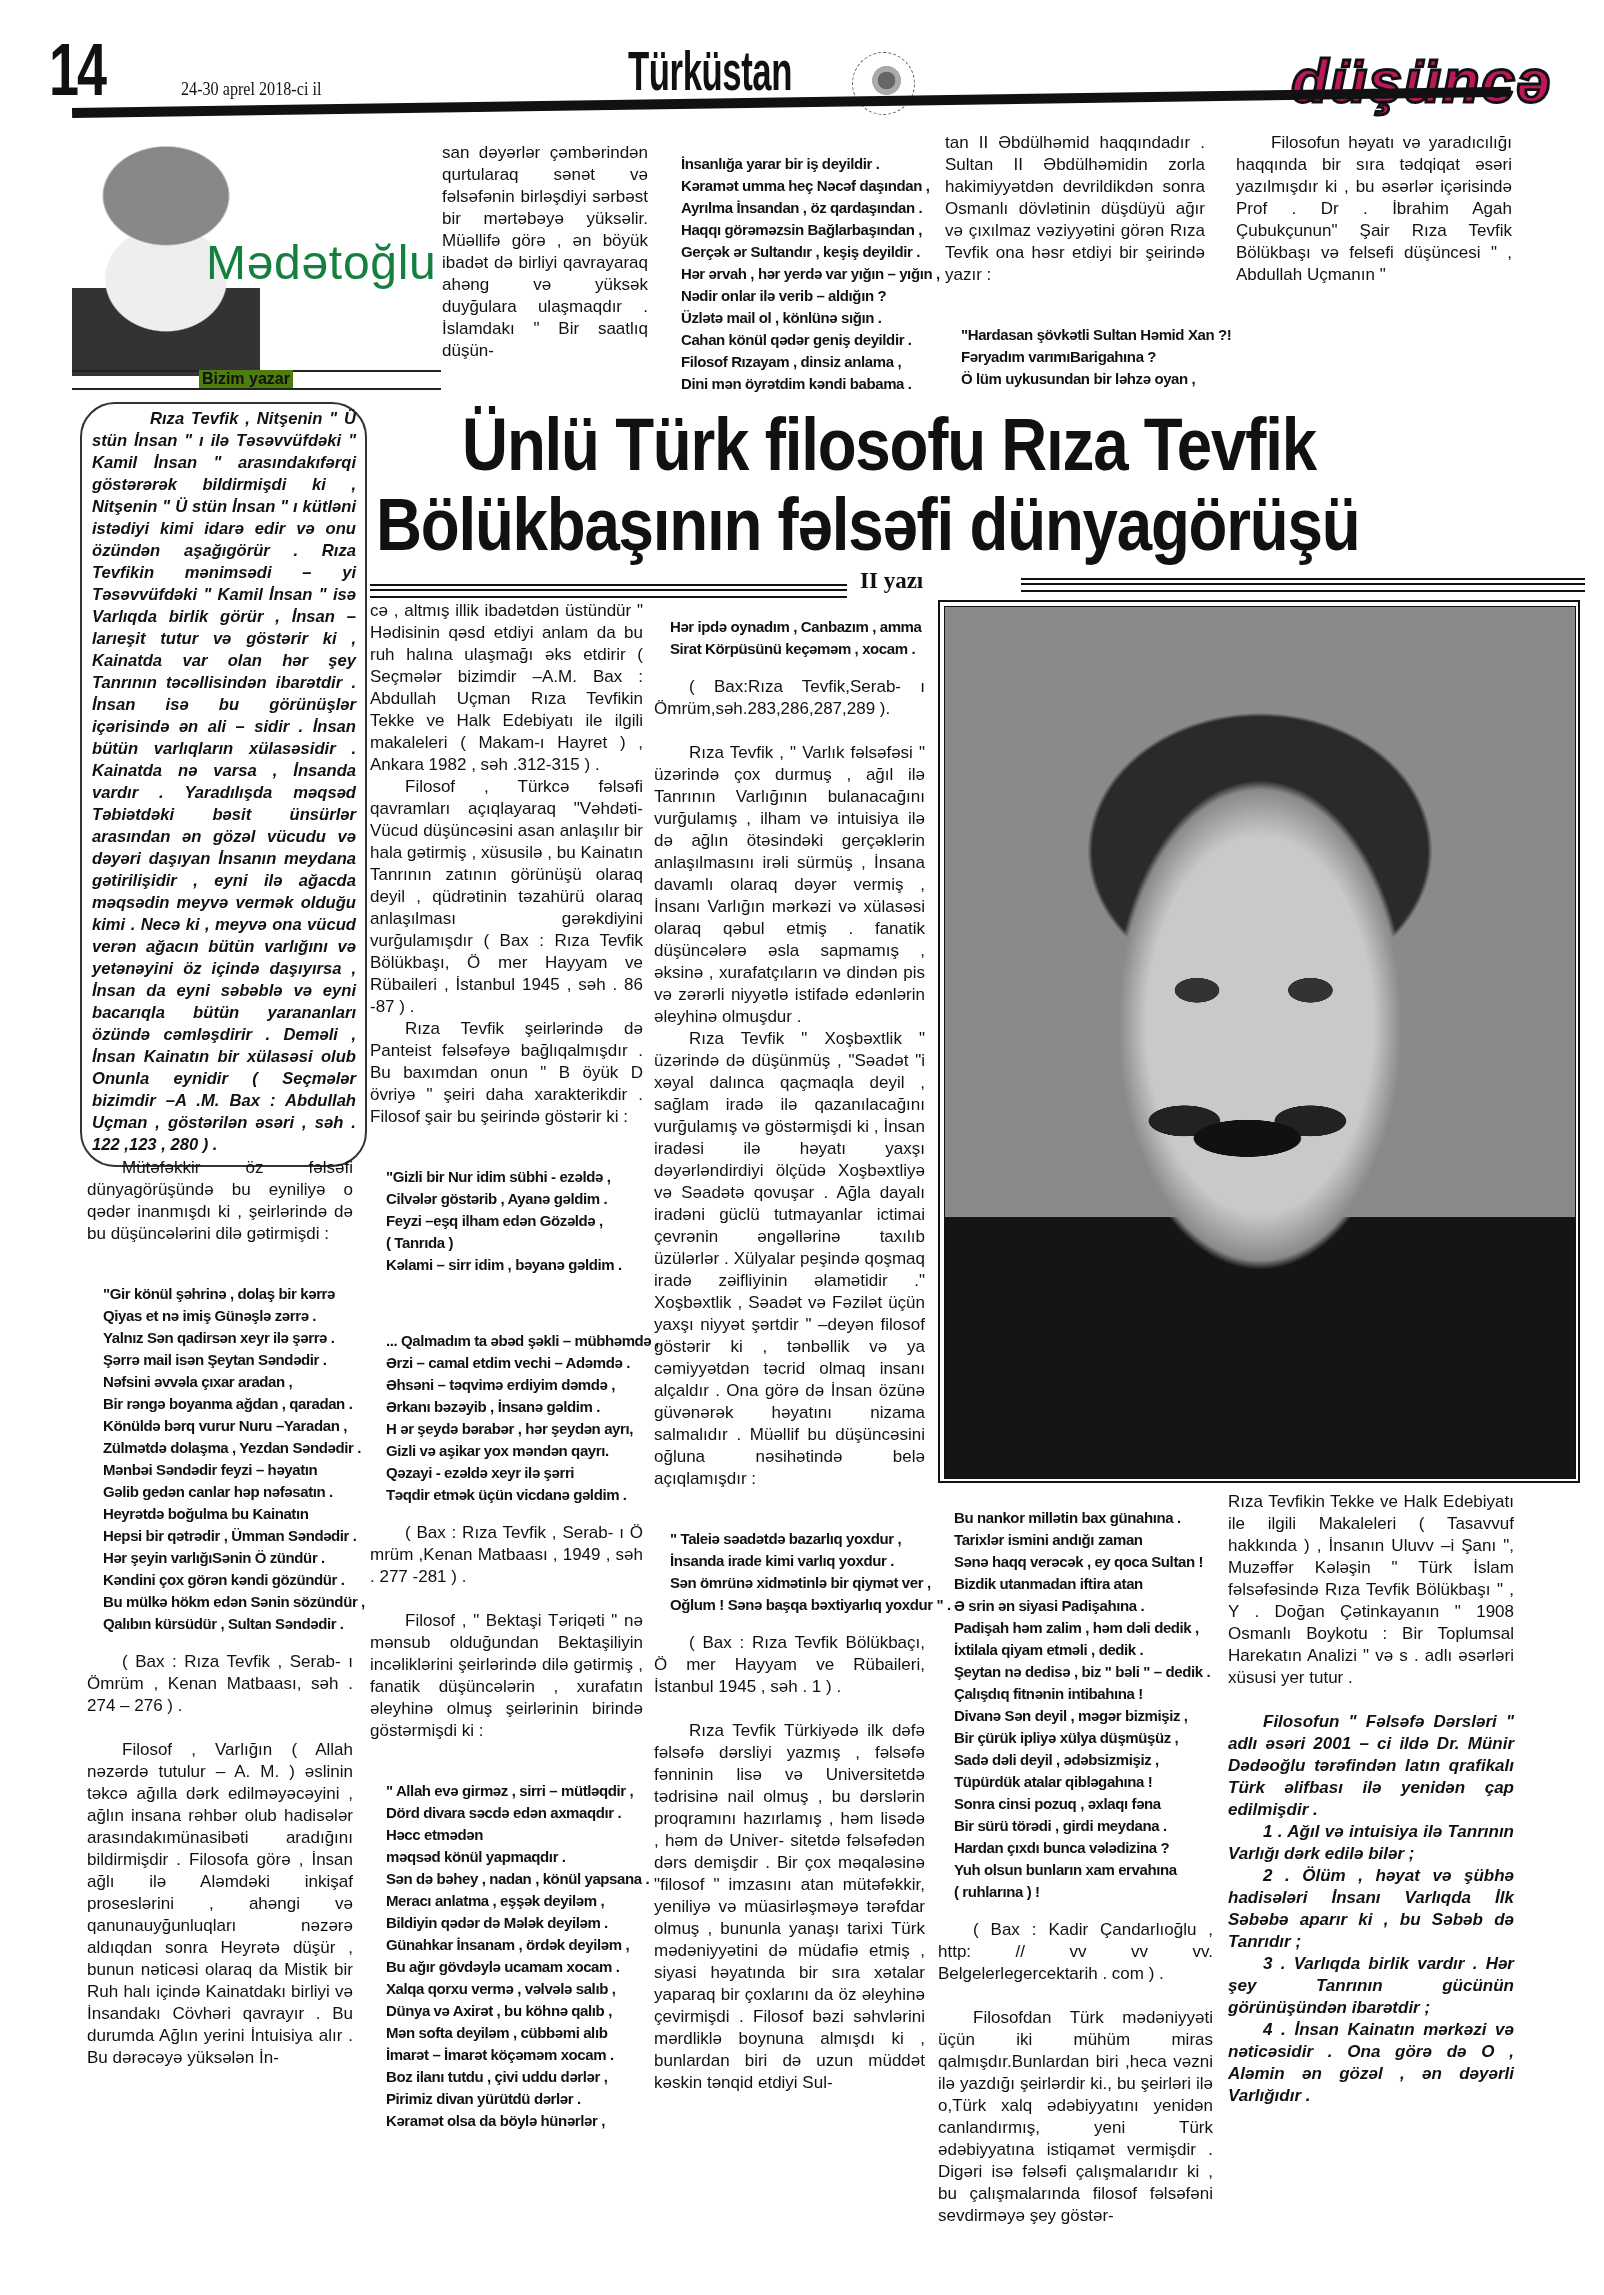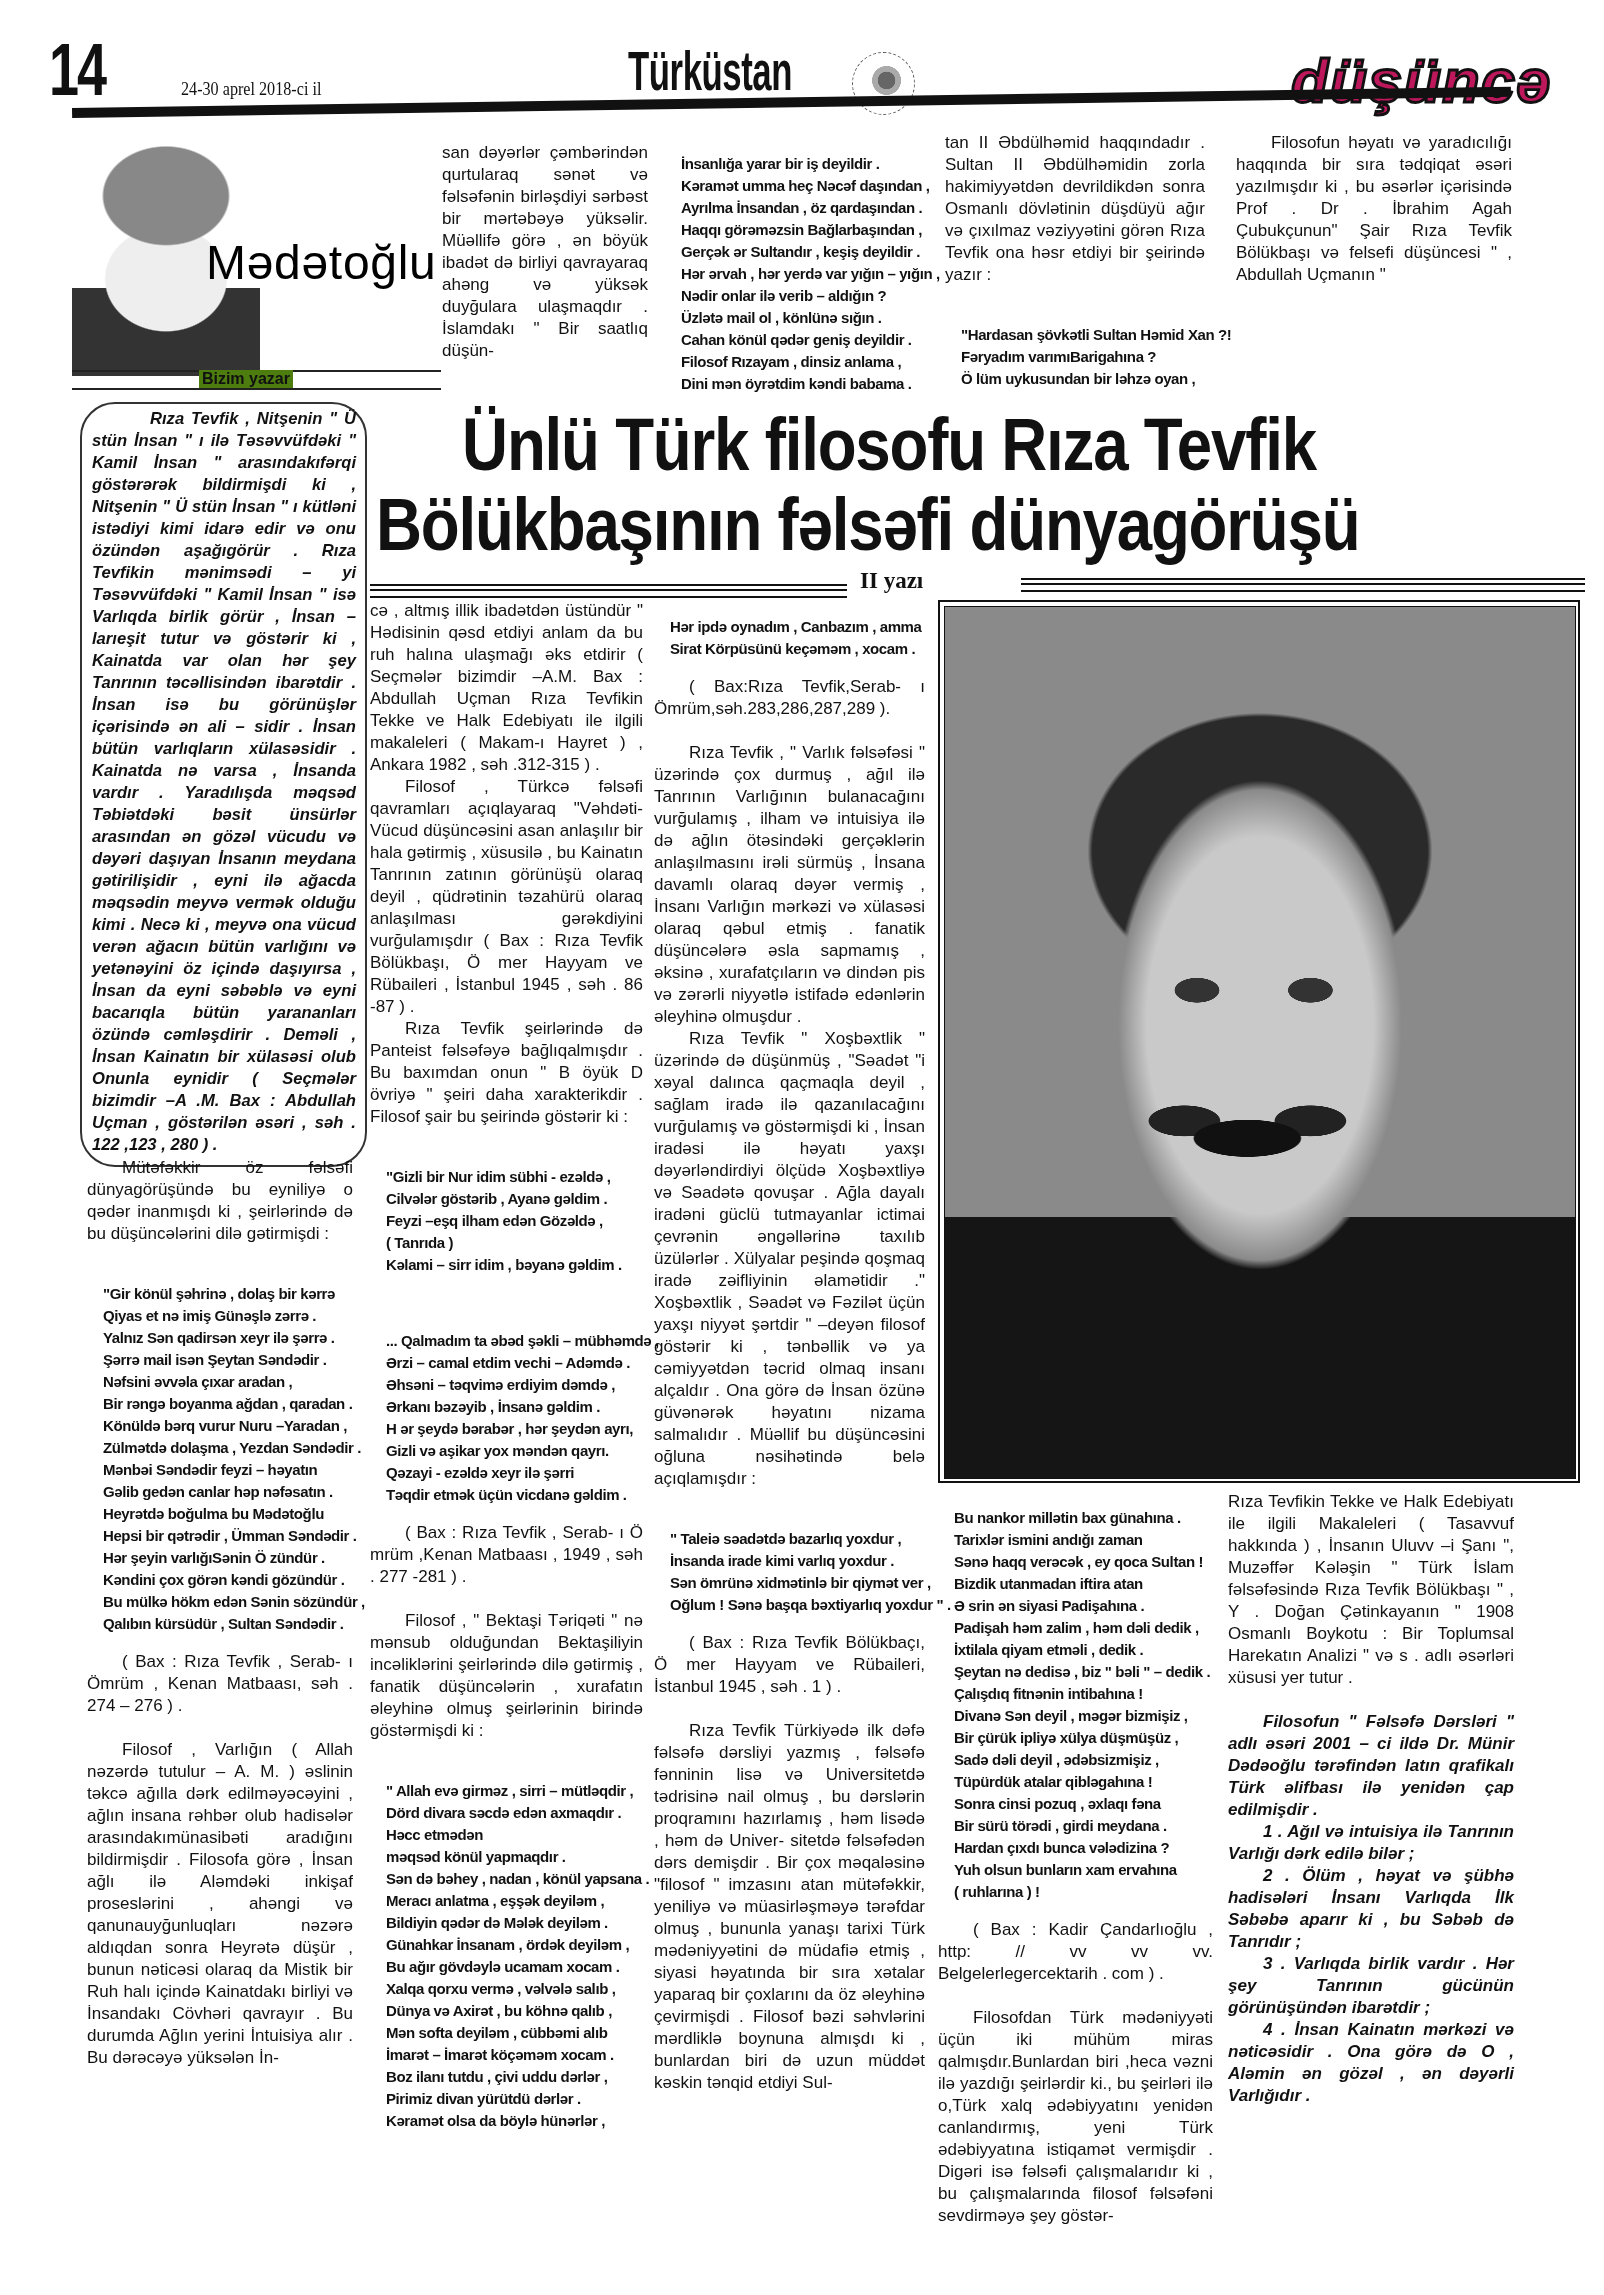--- a/index.html
+++ b/index.html
@@ -17,21 +17,21 @@
                   -webkit-text-stroke: 2.9px #111; line-height: 1; letter-spacing: 1.4px; }
   #masthead-rule { left: 72px; top: 108px; width: 1439px; height: 10px; background: #111; transform: rotate(-0.85deg); transform-origin: left top; }
 
   
   #author-photo { left: 72px; top: 145px; width: 188px; height: 231px;
                   background: radial-gradient(ellipse 55% 35% at 50% 22%, #888 0 60%, transparent 62%),
                               radial-gradient(ellipse 40% 28% at 50% 58%, #eee 0 80%, transparent 82%),
                               linear-gradient(to bottom, transparent 0 62%, #333 62% 100%); }
   #author-name-band { left: 72px; top: 195px; width: 365px; height: 46px; background: #111; z-index: -1; }
   #author-first { left: 268px; top: 192px; width: 166px; text-align: right; font-size: 43px; font-weight: bold; color: #fff; }
-  #author-last { left: 206px; top: 235px; font-size: 48px; color: #000000; letter-spacing: 0.7px; }
+  #author-last { left: 206px; top: 235px; font-size: 48px; color: #15803d; letter-spacing: 0.7px; }
   #author-label-line { left: 72px; top: 370px; width: 369px; height: 16px; border-top: 2.9px solid #222; border-bottom: 2.9px solid #222; }
   #author-label { left: 199px; top: 370px; font-size: 16px; font-weight: bold; background: #4d7c0f; padding: 0 2.9px; }
 
   
   .col { position: absolute; font-size: 17px; line-height: 22px; text-align: justify; }
   .col p { margin: 0; text-indent: 35px; }
   .col p.noind { text-indent: 0; }
   .poem { font-weight: bold; font-size: 15px; line-height: 22px; letter-spacing: -0.4px; margin: 16px; }
   .poem div { white-space: nowrap; }
   .gap { height: 22px; }
@@ -131,21 +131,21 @@
     <div>"Gir könül şəhrinə , dolaş bir kərrə</div>
     <div>Qiyas et nə imiş Günəşlə zərrə .</div>
     <div>Yalnız Sən qadirsən xeyr ilə şərrə .</div>
     <div>Şərrə mail isən Şeytan Səndədir .</div>
     <div>Nəfsini əvvəla çıxar aradan ,</div>
     <div>Bir rəngə boyanma ağdan , qaradan .</div>
     <div>Könüldə bərq vurur Nuru –Yaradan ,</div>
     <div>Zülmətdə dolaşma , Yezdan Səndədir .</div>
     <div>Mənbəi Səndədir feyzi – həyatın</div>
     <div>Gəlib gedən canlar həp nəfəsatın .</div>
-    <div>Heyrətdə boğulma bu Mədətoğlu</div>
+    <div>Heyrətdə boğulma bu Kainatın</div>
     <div>Hepsi bir qətrədir , Ümman Səndədir .</div>
     <div>Hər şeyin varlığıSənin Ö zündür .</div>
     <div>Kəndini çox görən kəndi gözündür .</div>
     <div>Bu mülkə hökm edən Sənin sözündür ,</div>
     <div>Qalıbın kürsüdür , Sultan Səndədir .</div>
   </div>
   <p>( Bax : Rıza Tevfik , Serab- ı Ömrüm , Kenan Matbaası, səh . 274 – 276 ) .</p>
   <div class="gap"></div>
   <p>Filosof , Varlığın ( Allah nəzərdə tutulur – A. M. ) əslinin təkcə ağılla dərk edilməyəcəyini , ağlın insana rəhbər olub hadisələr arasındakımünasibəti aradığını bildirmişdir . Filosofa görə , İnsan ağlı ilə Aləmdəki inkişaf proseslərini , ahəngi və qanunauyğunluqları nəzərə aldıqdan sonra Heyrətə düşür , bunun nəticəsi olaraq da Mistik bir Ruh halı içində Kainatdakı birliyi və İnsandakı Cövhəri qavrayır . Bu durumda Ağlın yerini İntuisiya alır . Bu dərəcəyə yüksələn İn-</p>
 </div>

